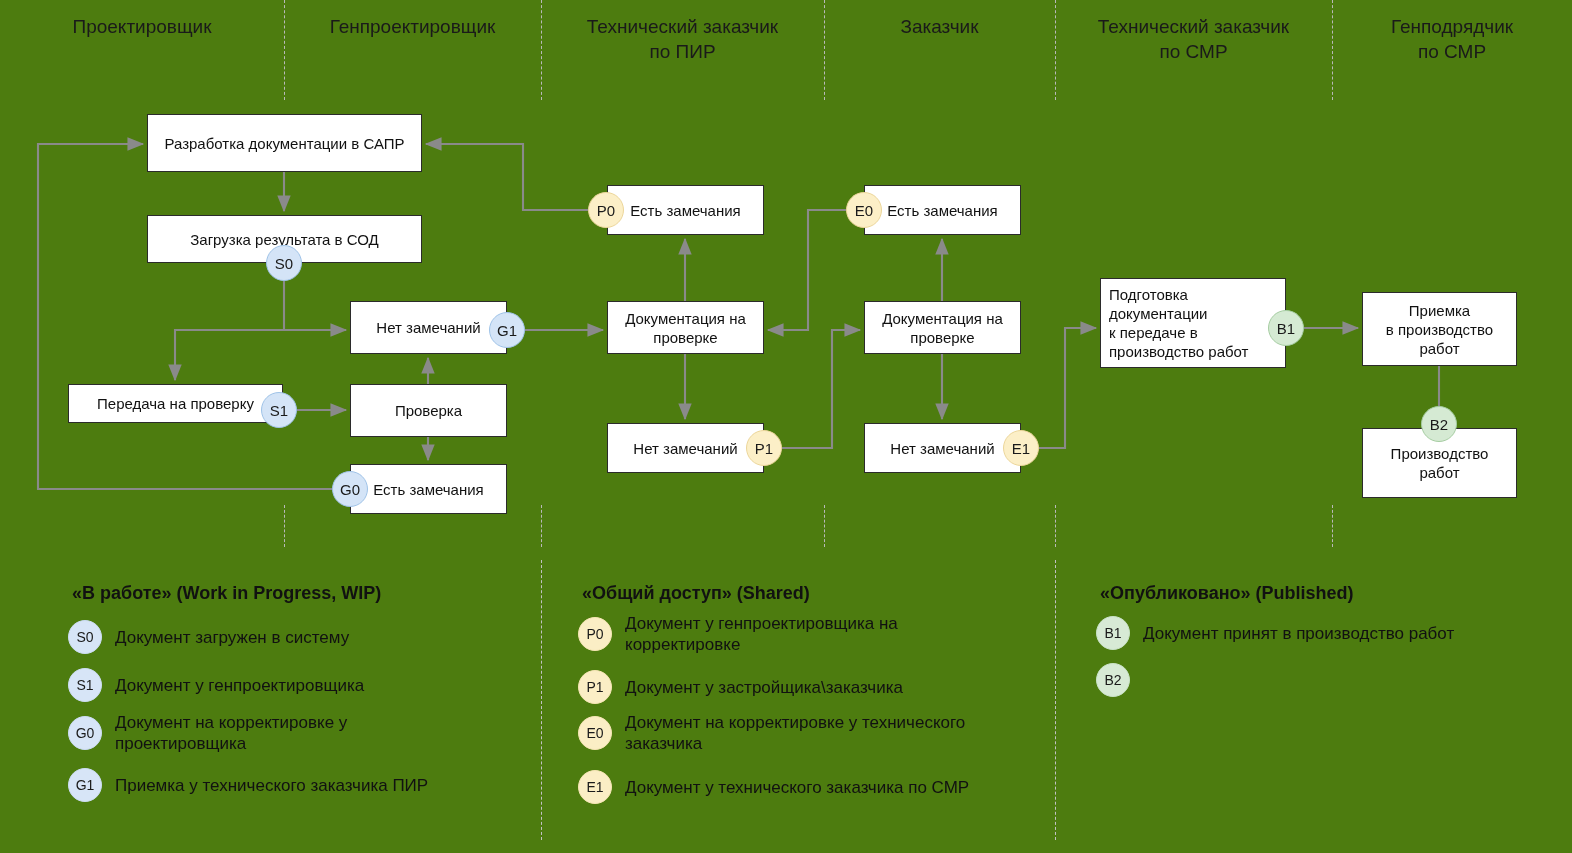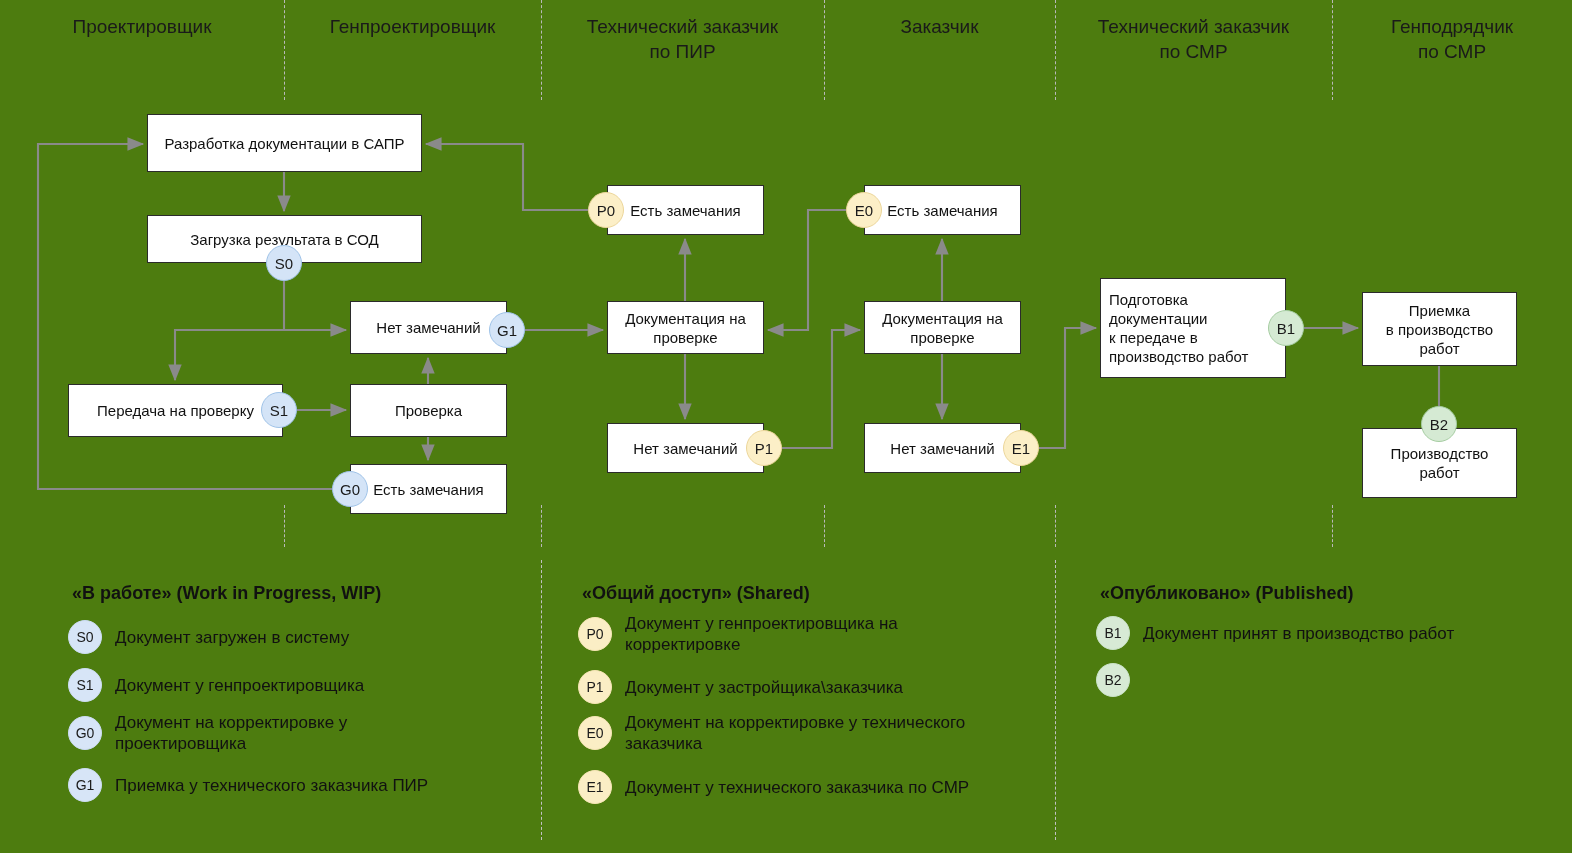--- a/index.html
+++ b/index.html
@@ -176,33 +176,33 @@
 
       <path d="M1304,328 L1358,328" marker-end="url(#ah)"></path>
 
       <path d="M1439,366 L1439,424" marker-end="url(#ah)"></path>
     </g>
   </svg>
 
   <div id="nodes">
       <div class="node" style="left: 147px; top: 114px; width: 275px; height: 58px;">Разработка документации в САПР</div>
       <div class="node" style="left: 147px; top: 215px; width: 275px; height: 48px;">Загрузка результата в СОД</div>
-      <div class="node" style="left: 68px; top: 384px; width: 215px; height: 53px;">Передача на проверку</div>
+      <div class="node" style="left: 68px; top: 384px; width: 215px; height: 39px;">Передача на проверку</div>
       <div class="node" style="left: 350px; top: 384px; width: 157px; height: 53px;">Проверка</div>
       <div class="node" style="left: 350px; top: 301px; width: 157px; height: 53px;">Нет замечаний</div>
       <div class="node" style="left: 350px; top: 464px; width: 157px; height: 50px;">Есть замечания</div>
       <div class="node" style="left: 607px; top: 185px; width: 157px; height: 50px;">Есть замечания</div>
       <div class="node" style="left: 607px; top: 301px; width: 157px; height: 53px;">Документация на
 проверке</div>
       <div class="node" style="left: 607px; top: 423px; width: 157px; height: 50px;">Нет замечаний</div>
       <div class="node" style="left: 864px; top: 185px; width: 157px; height: 50px;">Есть замечания</div>
       <div class="node" style="left: 864px; top: 301px; width: 157px; height: 53px;">Документация на
 проверке</div>
       <div class="node" style="left: 864px; top: 423px; width: 157px; height: 50px;">Нет замечаний</div>
-      <div class="node left" style="left: 1100px; top: 278px; width: 186px; height: 100px;">Подготовка
+      <div class="node left" style="left: 1100px; top: 278px; width: 186px; height: 90px;">Подготовка
 документации
 к передаче в
 производство работ</div>
       <div class="node" style="left: 1362px; top: 292px; width: 155px; height: 74px;">Приемка
 в производство
 работ</div>
       <div class="node" style="left: 1362px; top: 428px; width: 155px; height: 70px;">Производство
 работ</div>
     </div>
 

